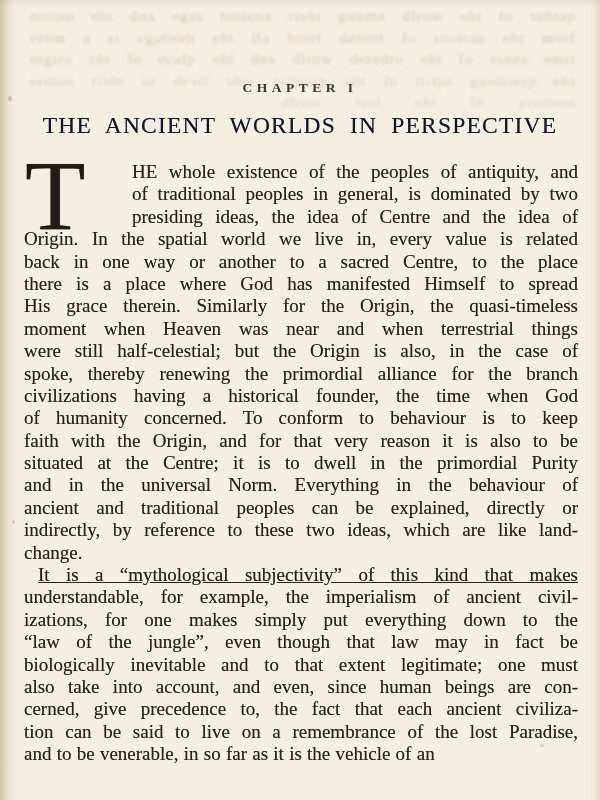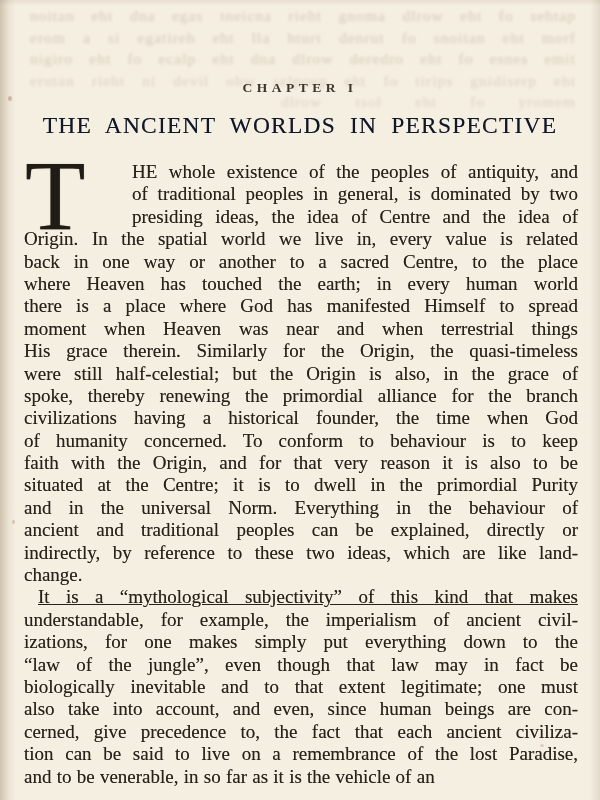--- a/index.html
+++ b/index.html
@@ -143,25 +143,24 @@
       <div id="opening-lines">
           <div class="jline">HE whole existence of the peoples of antiquity, and</div>
           <div class="jline">of traditional peoples in general, is dominated by two</div>
           <div class="jline">presiding ideas, the idea of Centre and the idea of</div>
         </div>
     </div>
 
     <div id="para1-rest">
         <div class="jline">Origin. In the spatial world we live in, every value is related</div>
         <div class="jline">back in one way or another to a sacred Centre, to the place</div>
-        <div class="jline">where Heaven has touched the earth; in every human world</div>
         <div class="jline">there is a place where God has manifested Himself to spread</div>
+        <div class="jline">His grace therein. Similarly for the Origin, the quasi-timeless</div>
         <div class="jline">moment when Heaven was near and when terrestrial things</div>
-        <div class="jline">His grace therein. Similarly for the Origin, the quasi-timeless</div>
-        <div class="jline">were still half-celestial; but the Origin is also, in the grace of</div>
+        <div class="jline">were still half-celestial; but the Origin is also, in the case of</div>
         <div class="jline">spoke, thereby renewing the primordial alliance for the branch</div>
         <div class="jline">civilizations having a historical founder, the time when God</div>
         <div class="jline">of humanity concerned. To conform to behaviour is to keep</div>
         <div class="jline">faith with the Origin, and for that very reason it is also to be</div>
         <div class="jline">situated at the Centre; it is to dwell in the primordial Purity</div>
         <div class="jline">and in the universal Norm. Everything in the behaviour of</div>
         <div class="jline">ancient and traditional peoples can be explained, directly or</div>
         <div class="jline">indirectly, by reference to these two ideas, which are like land-</div>
         <div class="jline">change.</div>
       </div>

